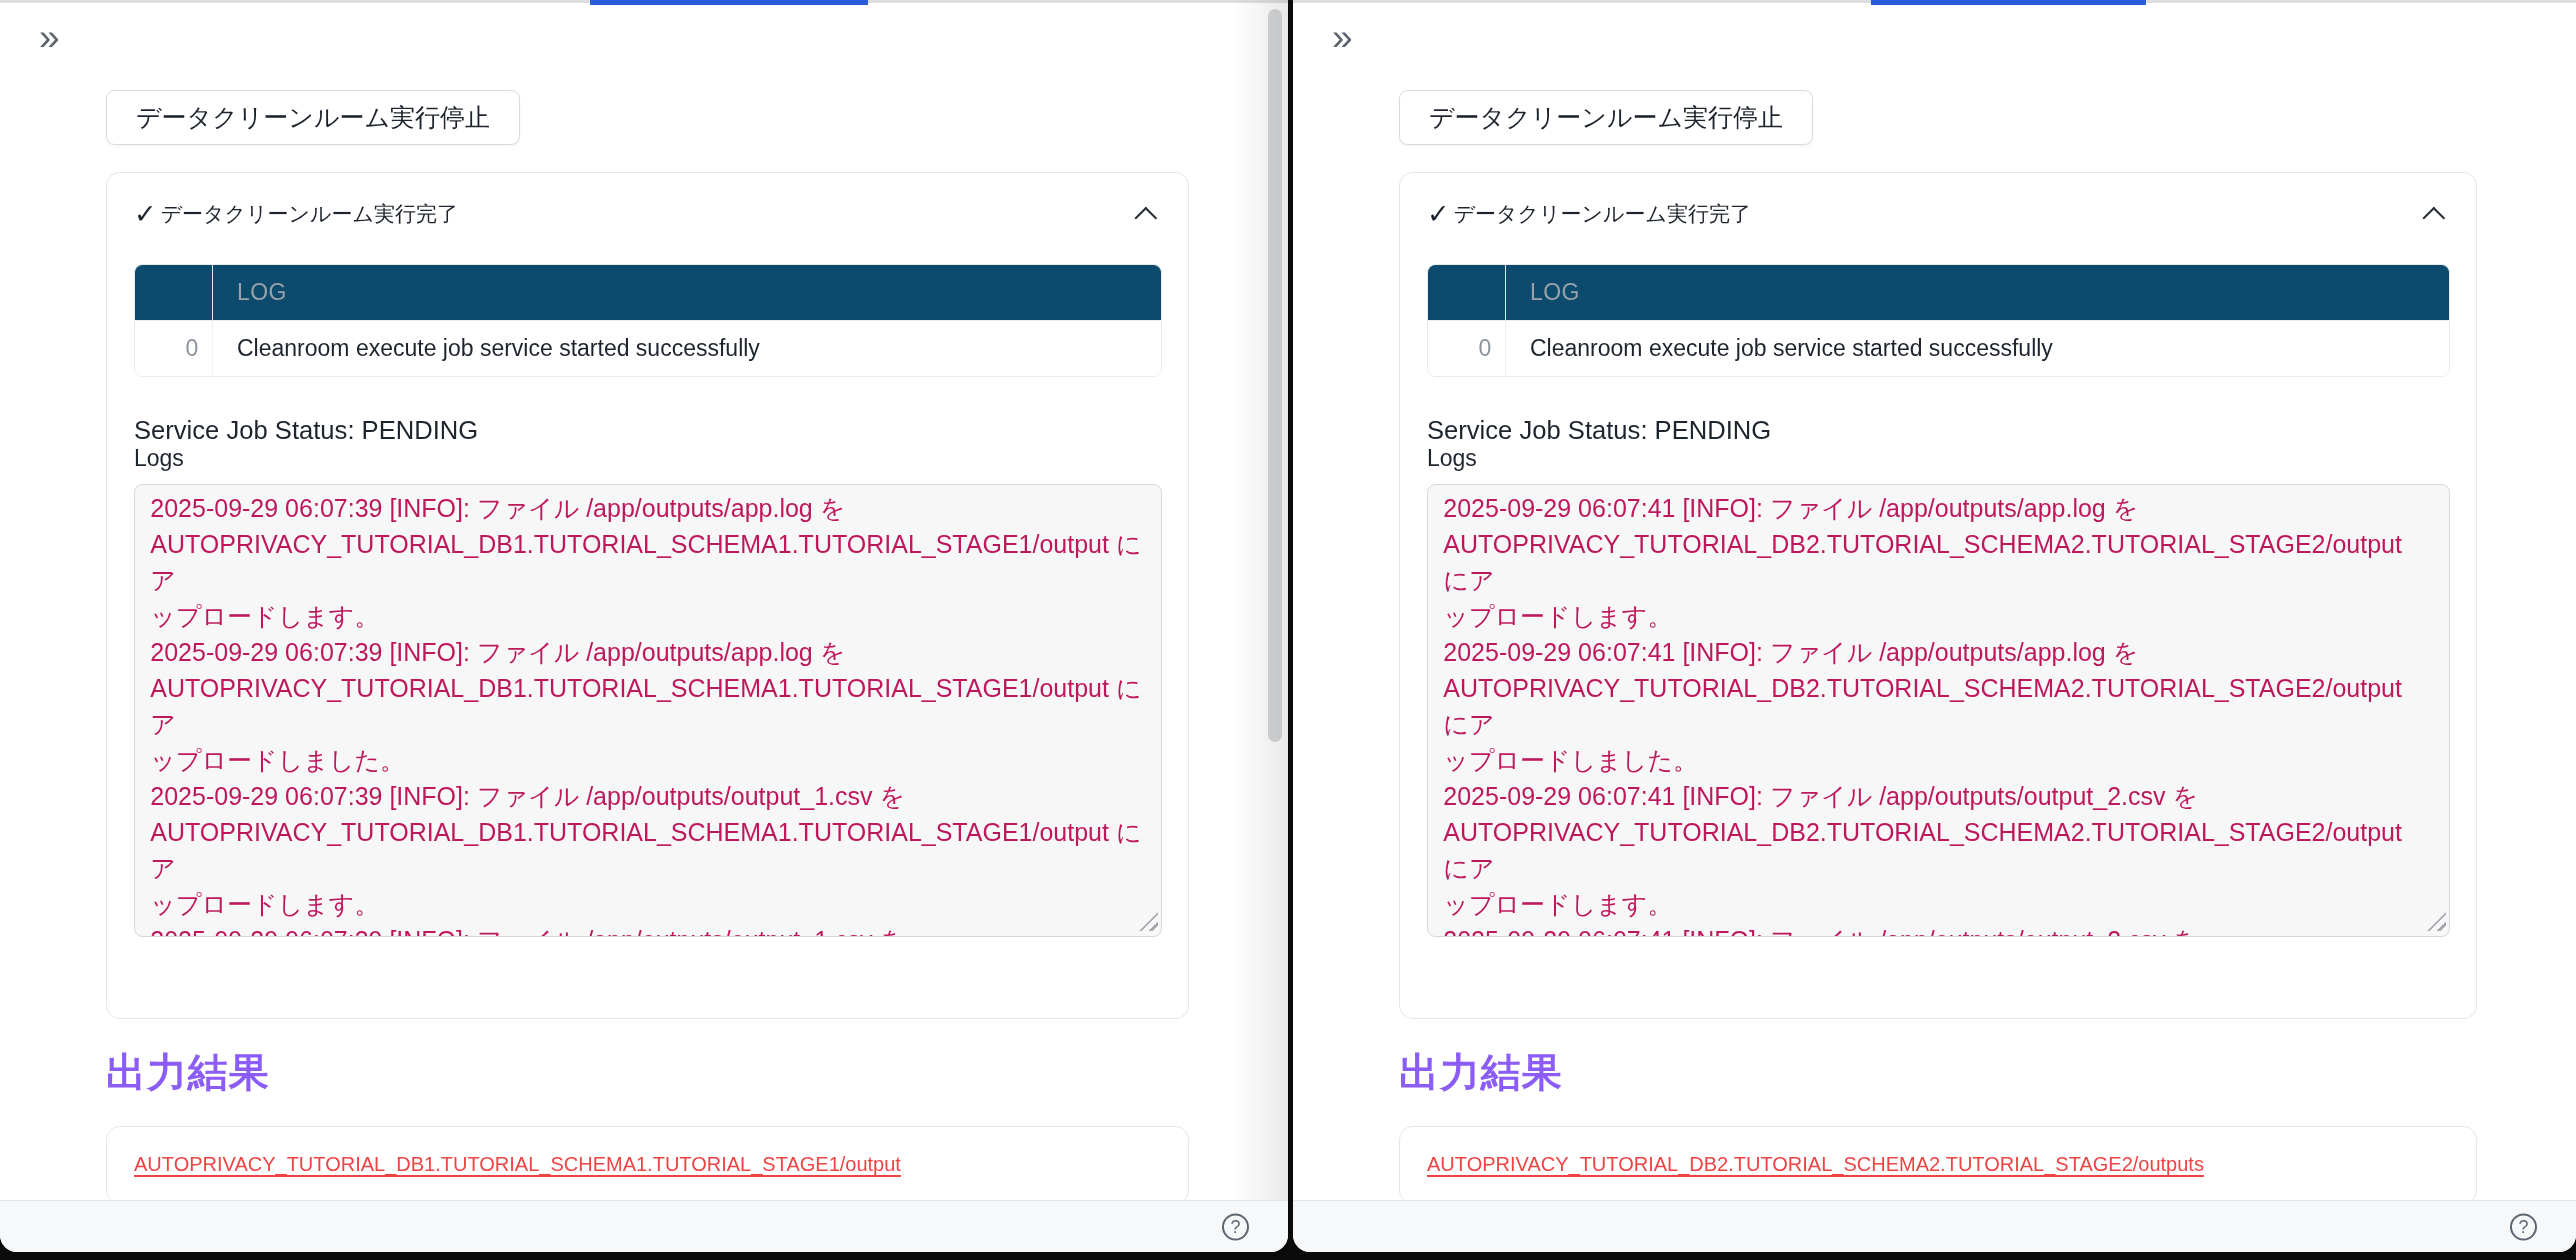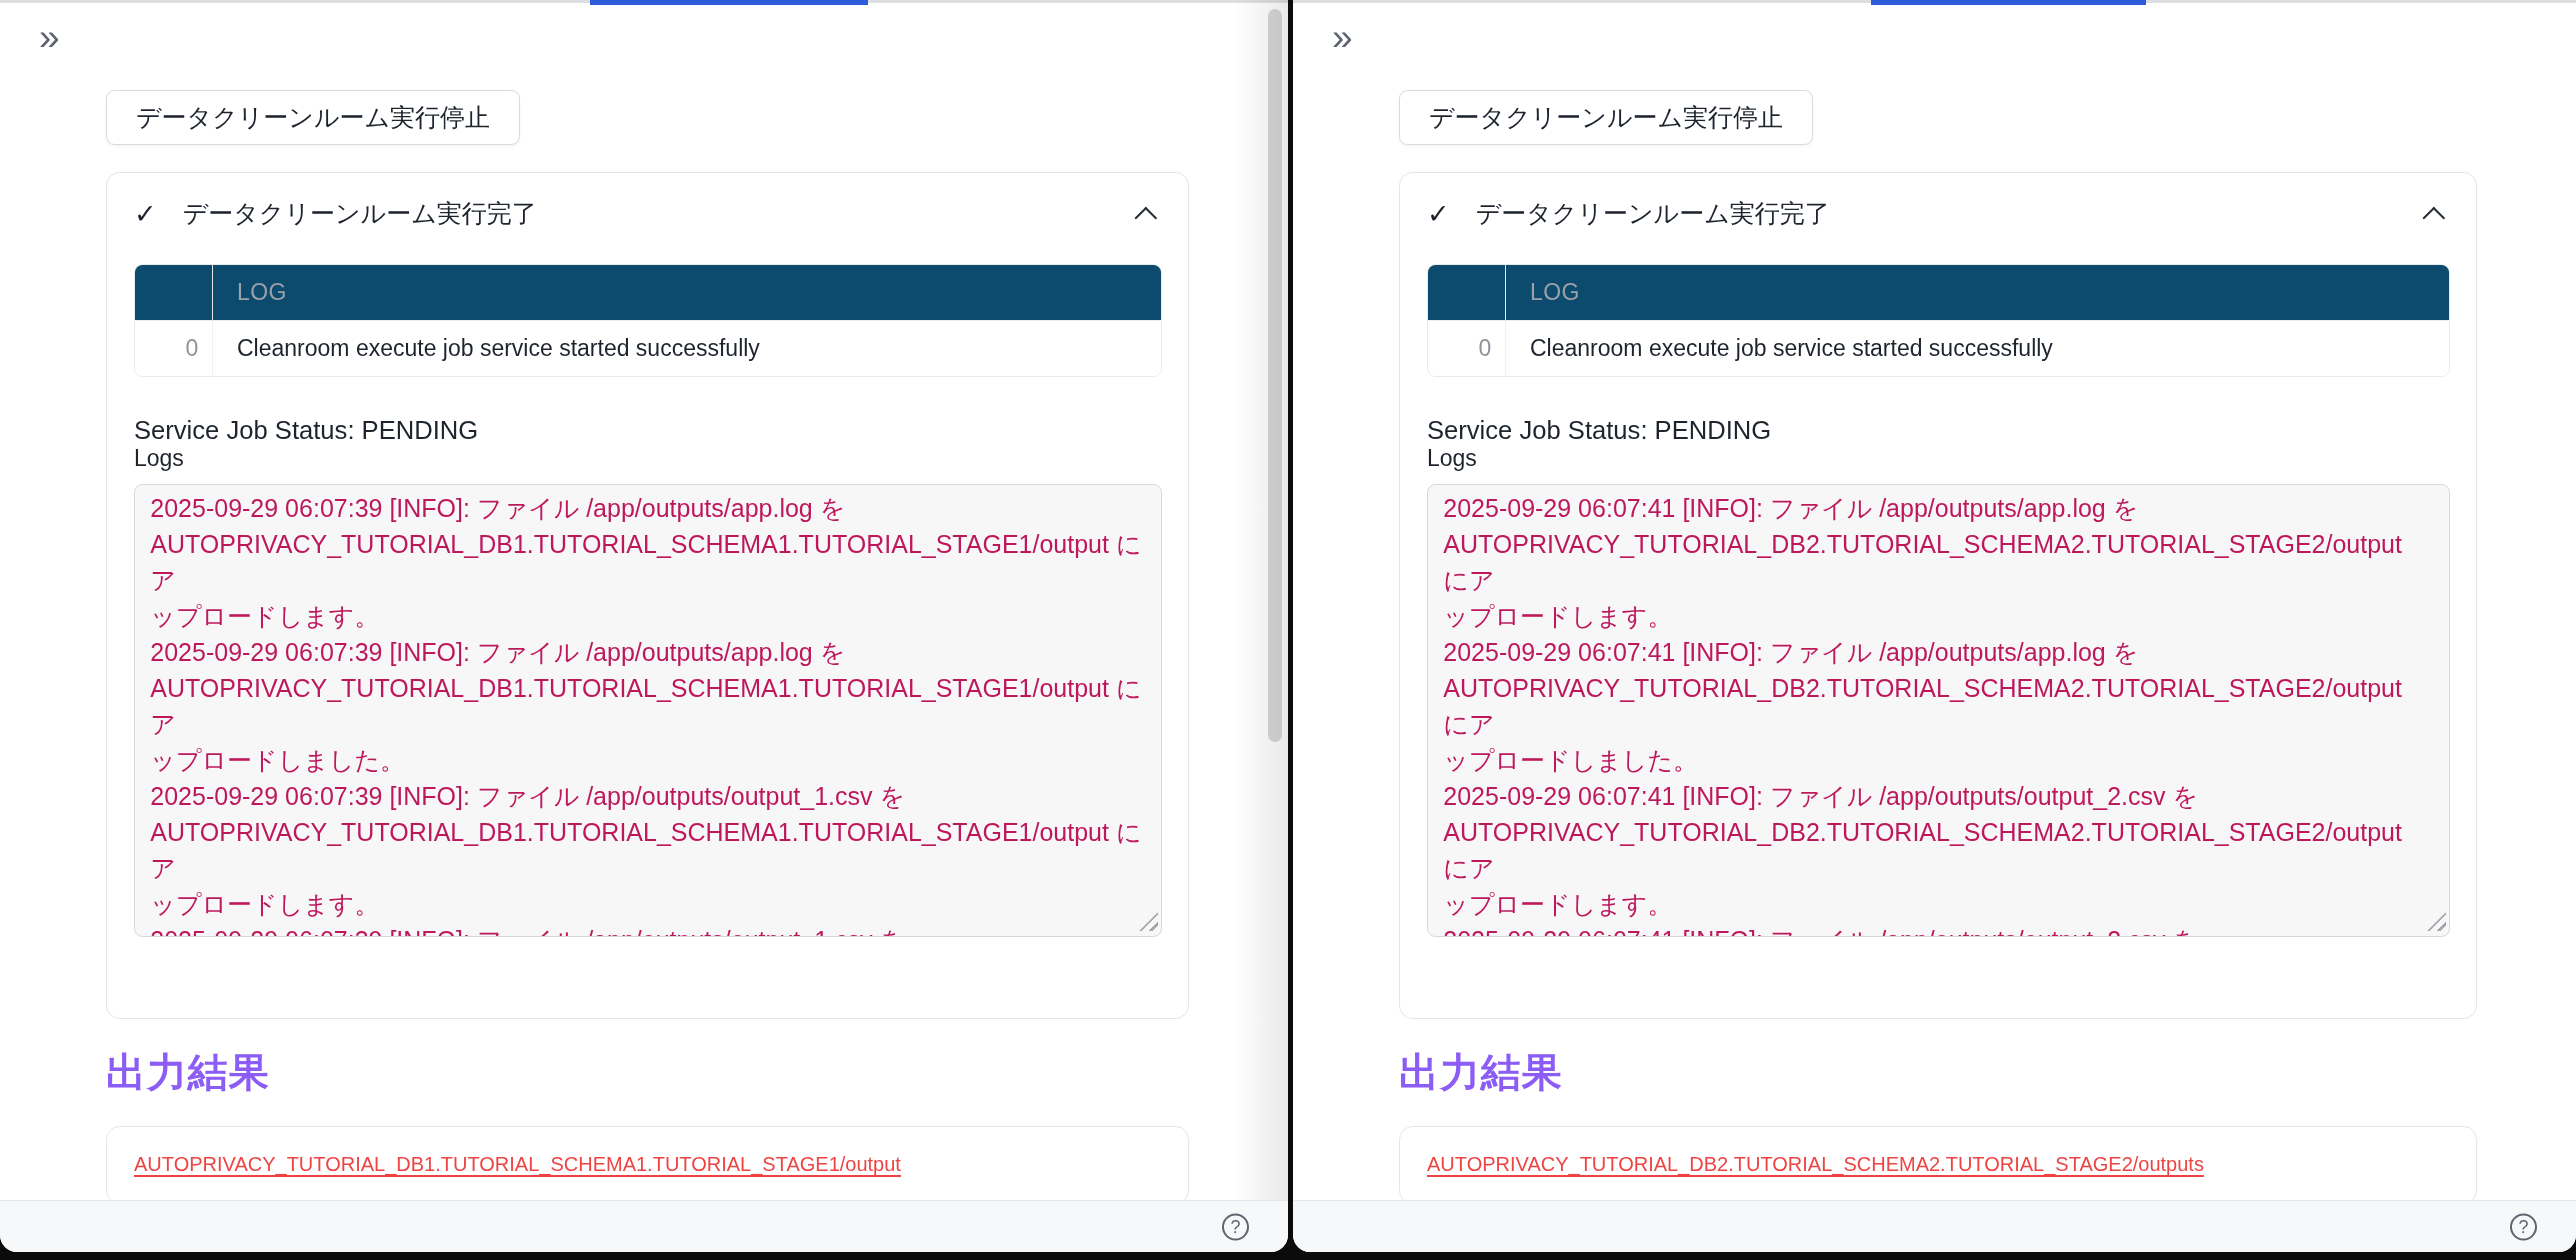--- a/index.html
+++ b/index.html
@@ -45,21 +45,21 @@
     cursor:pointer;
   }
 
   .callout {
     margin-top:27px; box-sizing:border-box; height:847px; overflow:hidden;
     border:1.7px solid #e3e5e8; border-radius:13.6px;
     padding:22px 25.6px 0 27px;
   }
   .callout-header { display:flex; align-items:center; height:37px; cursor:pointer; }
   .check-icon { font-size:27px; color:#1e242e; }
-  .callout-title { margin-left:26px; font-size:25px; color:#1e242e; }
+  .callout-title { margin-left:4px; font-size:21px; color:#1e242e; }
   .chevron-up {
     margin-left:auto; margin-right:8.5px; margin-top:8.5px;
     width:13.6px; height:13.6px;
     border-top:2.6px solid #262c36; border-left:2.6px solid #262c36;
     transform:rotate(45deg);
   }
 
   .table-wrap { margin-top:32px; border:1.7px solid #e8e9eb; border-radius:8.5px; overflow:hidden; }
   table.result-table { width:100%; border-collapse:collapse; }
   .result-table th { background:#0c4a6e; height:53px; font-weight:400; }

